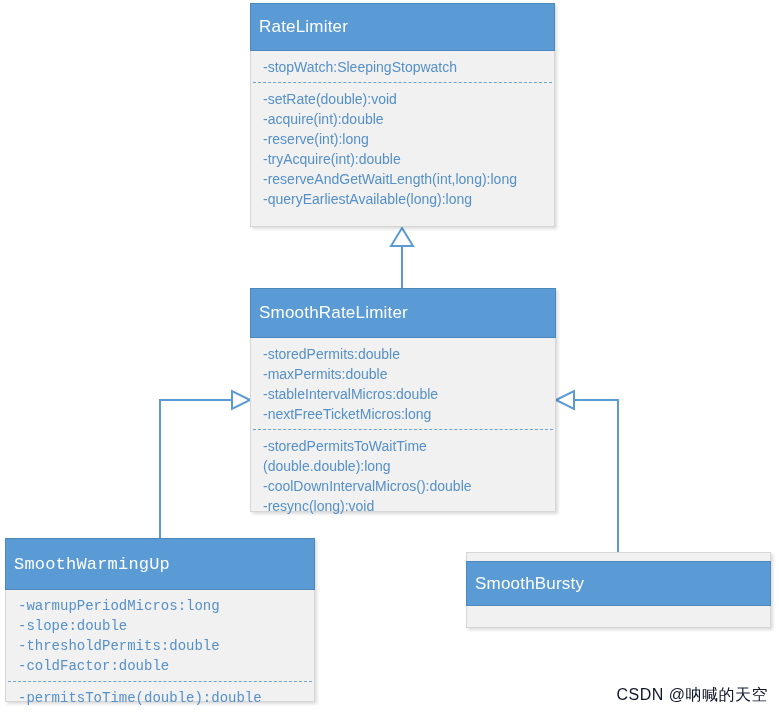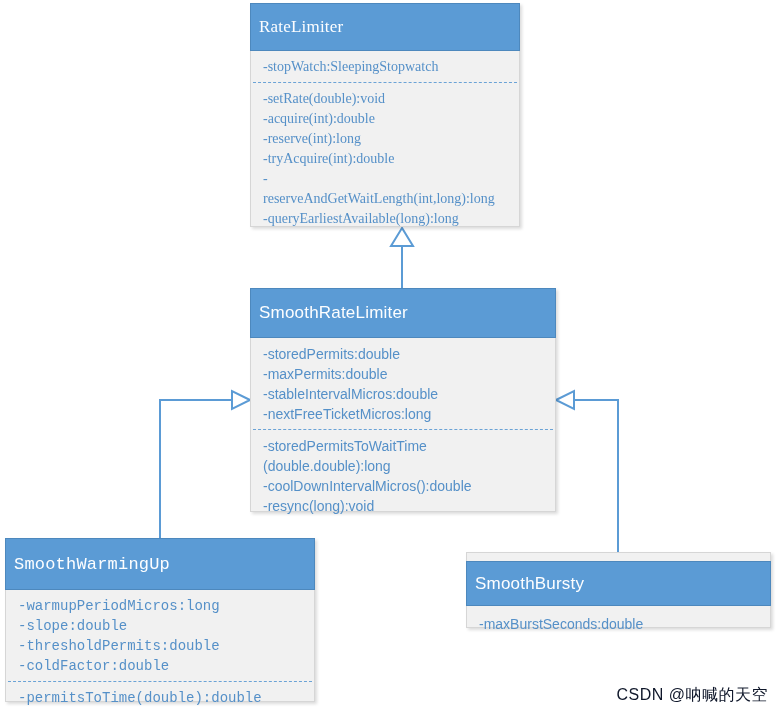--- a/index.html
+++ b/index.html
@@ -43,21 +43,21 @@
     white-space: normal;
     word-spacing: 1px;
   }
   .divider {
     border: none;
     border-top: 1px dashed #6ba3d6;
     margin: 0 2px;
     height: 0;
   }
   
-  #box-ratelimiter        { left: 250px; top: 3px;   width: 270px; height: 224px; font-family: Liberation Serif, serif; }
+  #box-ratelimiter        { left: 250px; top: 3px;   width: 305px; height: 224px; }
   #box-ratelimiter .class-header        { height: 48px; }
   #box-smoothratelimiter  { left: 250px; top: 288px; width: 306px; height: 224px; }
   #box-smoothratelimiter .class-header  { height: 50px; }
   #box-smoothwarmingup    { left: 5px;   top: 538px; width: 310px; height: 164px; font-family: Liberation Mono, monospace; }
   #box-smoothwarmingup .class-header    { height: 52px; }
   #box-smoothbursty       { left: 466px; top: 552px; width: 305px; height: 76px;  }
   #box-smoothbursty .class-header       { height: 45px; margin-top: 8px; }
   #box-smoothbursty .class-section      { padding-top: 8px; }
 
   .watermark {
@@ -133,18 +133,15 @@
       <div class="member">-coldFactor:double</div>
     </div>
   <hr class="divider">
   <div class="class-section">
       <div class="member">-permitsToTime(double):double</div>
     </div>
 </div>
 
 <div class="class-box" id="box-smoothbursty">
   <div class="class-header">SmoothBursty</div>
-  <div class="class-section">
-      <div class="member">-maxBurstSeconds:double</div>
-    </div>
 </div>
 
 <div class="watermark">CSDN @呐喊的天空</div>
 
 </body></html>

